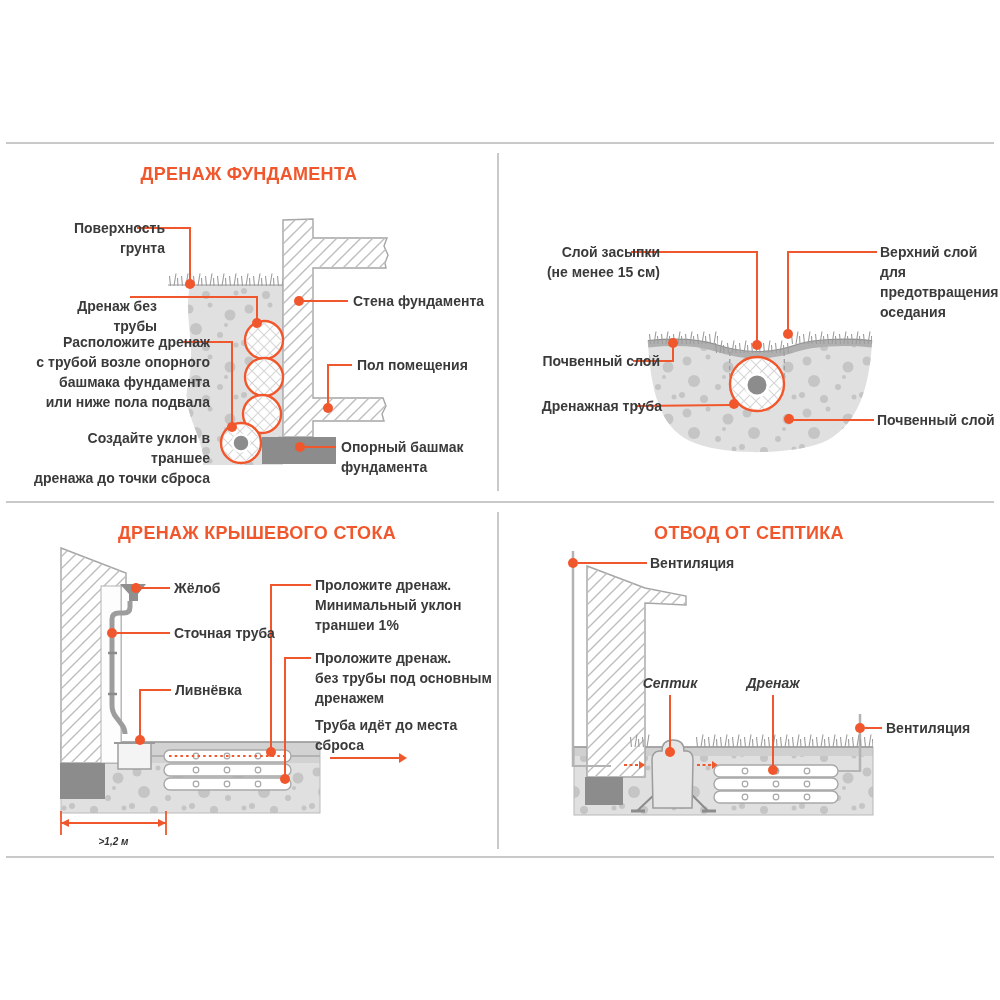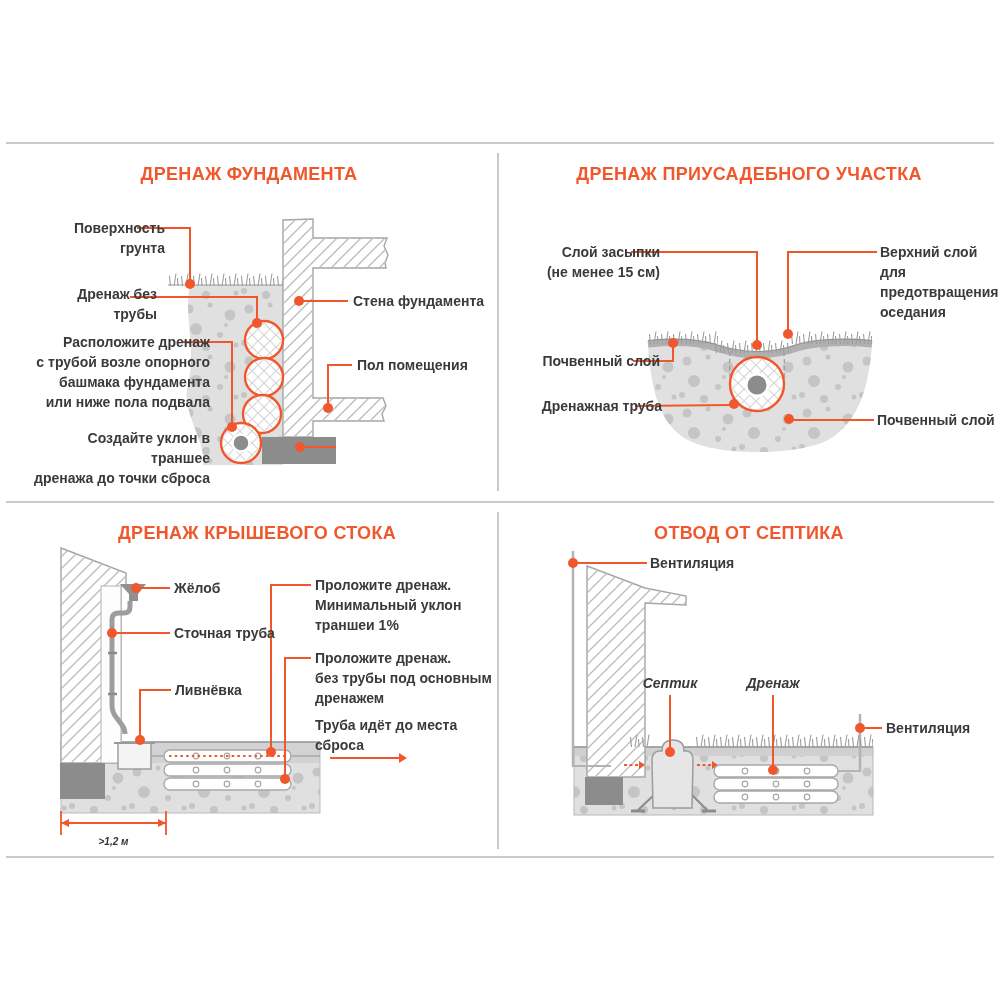--- a/index.html
+++ b/index.html
@@ -101,33 +101,34 @@
       <g fill="#F1572C">
         <circle cx="190" cy="141" r="5"></circle>
           <circle cx="257" cy="180" r="5"></circle>
         <circle cx="232" cy="284" r="5"></circle>
           <circle cx="299" cy="158" r="5"></circle>
         <circle cx="328" cy="265" r="5"></circle>
           <circle cx="300" cy="304" r="5"></circle>
       </g>
     </svg>
     <div class="label r" style="left:0;width:133px;top:75px">Поверхность грунта</div>
-    <div class="label r" style="left:0;width:125px;top:141px">Дренаж без трубы</div>
+    <div class="label r" style="left:0;width:125px;top:153px">Дренаж без трубы</div>
     <div class="label r" style="left:0;width:178px;top:189px">Расположите дренаж
 с трубой возле опорного
 башмака фундамента
 или ниже пола подвала</div>
     <div class="label r" style="left:0;width:178px;top:285px">Создайте уклон в траншее
 дренажа до точки сброса</div>
     <div class="label" style="left:353px;top:148px">Стена фундамента</div>
     <div class="label" style="left:357px;top:212px">Пол помещения</div>
+    <div class="label" style="left:341px;top:294px">Опорный башмак
+фундамента</div>
   </section>
 
   <section class="quad" style="left:498px;top:143px;width:502px;height:359px">
-    <h2 class="title">ДРЕНАЖ ПРИУСАДЕБНОГО УЧАСТКА</h2>
     <svg class="art" width="502" height="359" viewBox="0 0 502 359">
 
       <g>
         <path d="M150,201 C180,198 203,200 218,205 C233,210 243,212 259,212 C275,212 285,210 299,205
                  C314,200 345,198 374,201 C371,244 361,279 330,297 C299,313 222,313 192,298
                  C160,283 153,244 150,201 Z" fill="#e0e0e0"></path>
         <path d="M150,201 C180,198 203,200 218,205 C233,210 243,212 259,212 C275,212 285,210 299,205
                  C314,200 345,198 374,201 C371,244 361,279 330,297 C299,313 222,313 192,298
                  C160,283 153,244 150,201 Z" fill="url(#speckle)"></path>
       </g>

